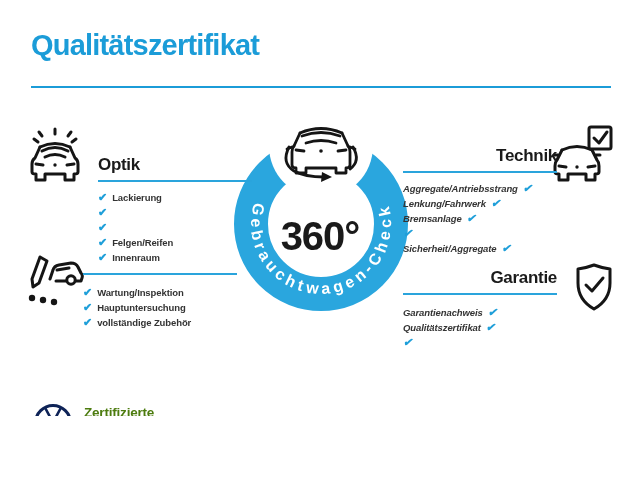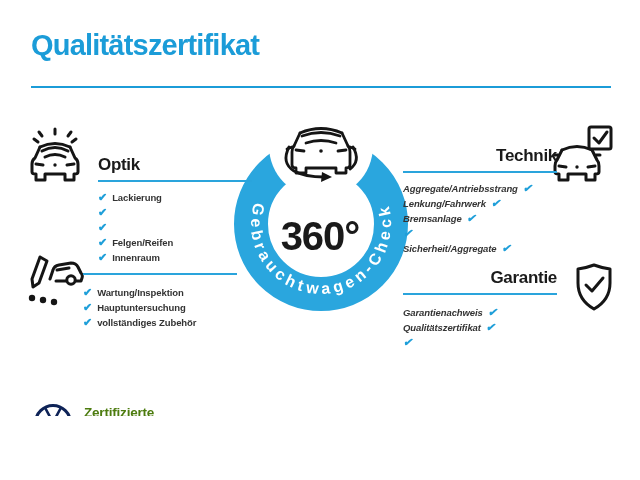--- a/index.html
+++ b/index.html
@@ -163,21 +163,21 @@
       <div class="item">
           <span class="check">✔</span>
           <span>Wartung/Inspektion</span>
         </div>
       <div class="item">
           <span class="check">✔</span>
           <span>Hauptuntersuchung</span>
         </div>
       <div class="item">
           <span class="check">✔</span>
-          <span>vollständiges Zubehör</span>
+          <span>vollständige Zubehör</span>
         </div>
     </div>
   </section>
 
   <section class="sec right" style="left:403px; top:268px;">
     <div class="sec-head">Garantie</div>
     <div class="sec-rule"></div>
     <div class="sec-items tall">
       <div class="item">
           <span>Garantienachweis</span>

